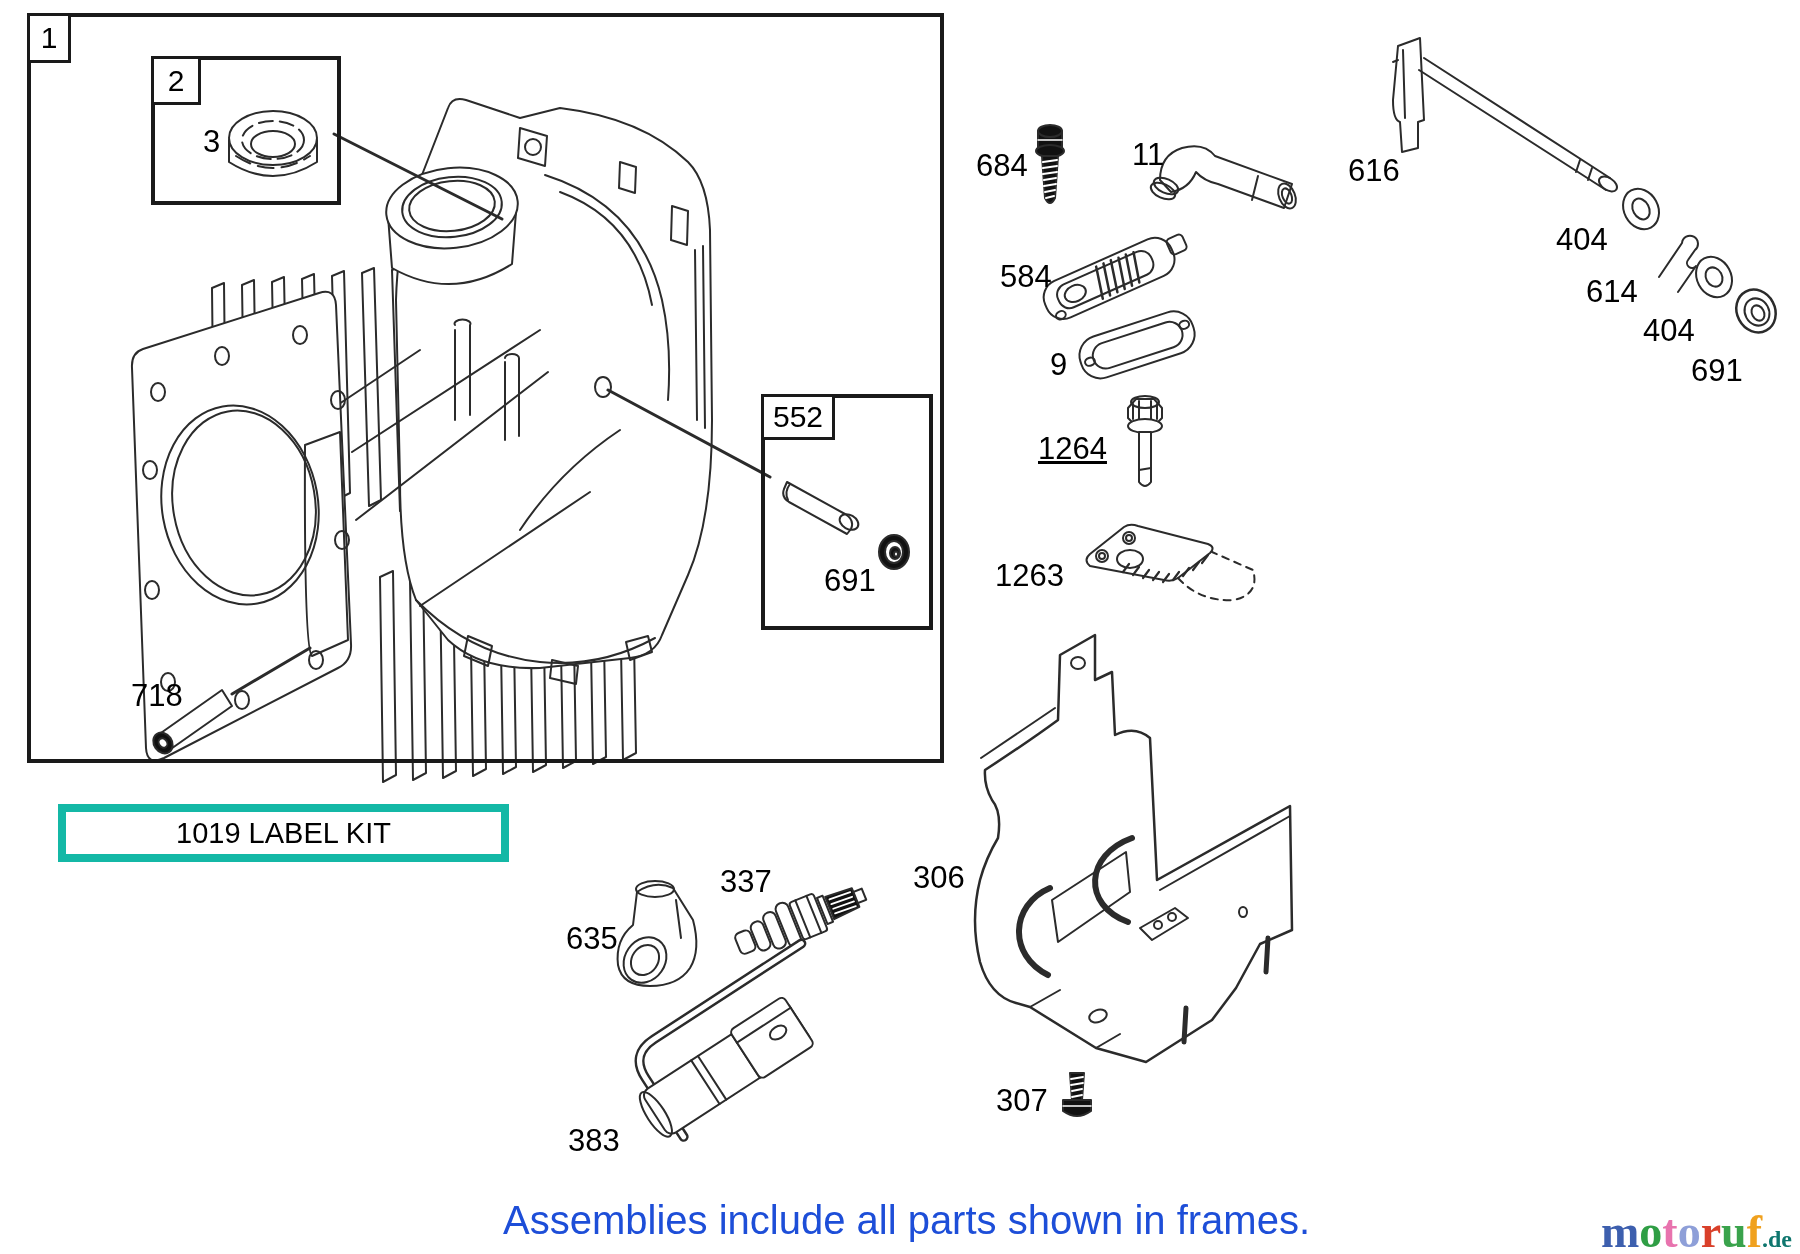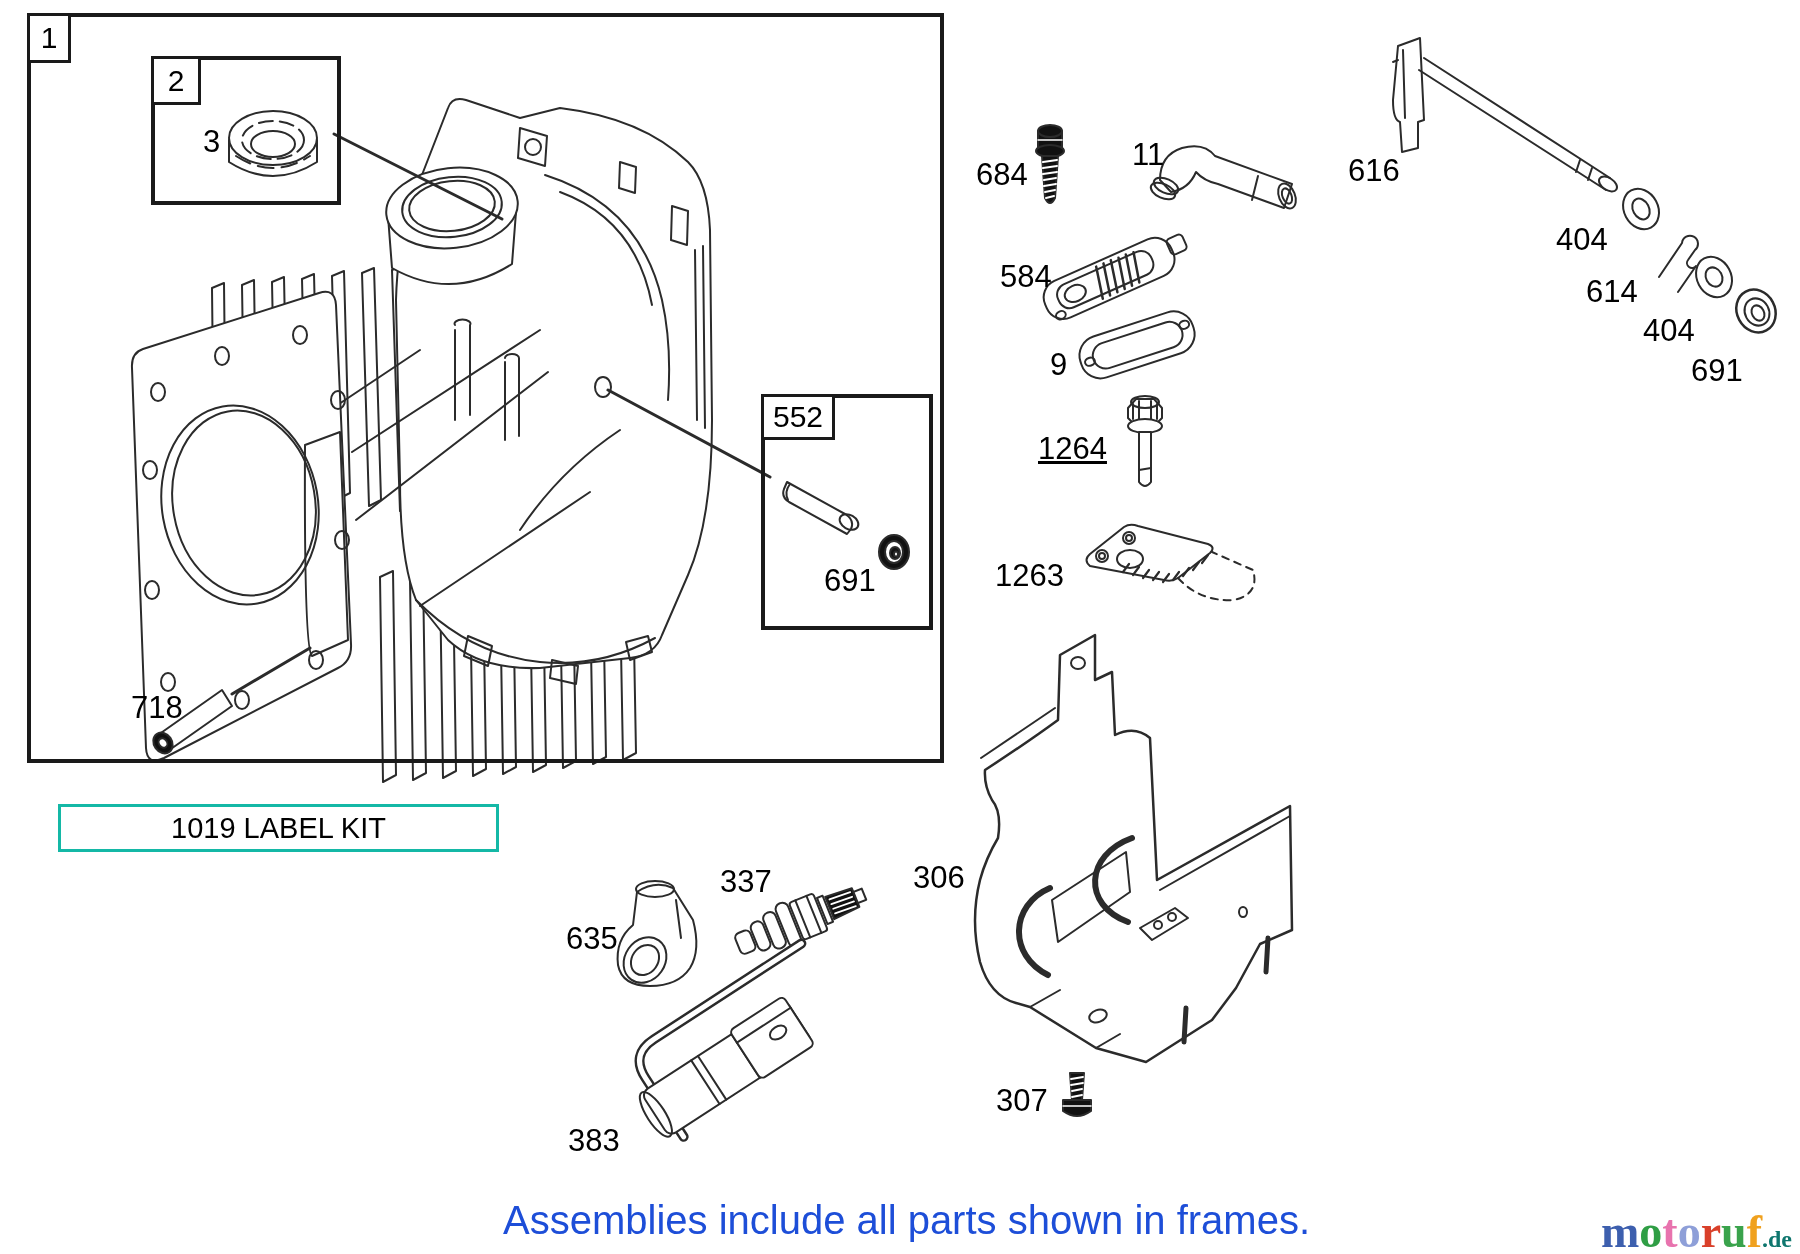--- a/index.html
+++ b/index.html
@@ -5,21 +5,21 @@
   html,body{margin:0;padding:0;background:#ffffff;}
   body{width:1800px;height:1254px;position:relative;overflow:hidden;
        font-family:"Liberation Sans", sans-serif;color:#000;}
   .stage{position:absolute;inset:0;}
   svg.art{position:absolute;left:0;top:0;}
   .frame{position:absolute;border:4px solid #1a1a1a;background:transparent;}
   .tagbox{position:absolute;border:3px solid #1a1a1a;background:#fff;
           display:flex;align-items:center;justify-content:center;
           font-size:30px;color:#000;}
   .plabel{position:absolute;font-size:31px;color:#000;white-space:nowrap;}
-  .kitbox{position:absolute;border:3px solid #14b8a6;display:flex;
+  .kitbox{position:absolute;border:8px solid #14b8a6;display:flex;
           align-items:center;justify-content:center;font-size:29px;}
   .note{position:absolute;font-size:40px;color:#1d4ed8;white-space:nowrap;}
   .logo{position:absolute;font-family:"Liberation Serif", serif;
         font-weight:bold;font-size:46px;white-space:nowrap;text-decoration:none;}
   .logo .suffix{font-size:24px;font-weight:bold;color:#0f766e;}
 </style>
 </head>
 <body>
 
 <div class="stage">
@@ -310,23 +310,23 @@
 <div class="frame" style="left:761px;top:394px;width:164px;height:228px;"></div>
 <div class="tagbox" style="left:761px;top:394px;width:68px;height:40px;">
   <span>552</span>
 </div>
 
 <div class="kitbox" style="left:58px;top:804px;width:435px;height:42px;">
   <span>1019 LABEL KIT</span>
 </div>
 
 <div class="plabel" style="left:203px;top:124px;">3</div>
-<div class="plabel" style="left:131px;top:678px;margin-top:12px;">718</div>
+<div class="plabel" style="left:131px;top:678px;">718</div>
 <div class="plabel" style="left:824px;top:563px;">691</div>
-<div class="plabel" style="left:976px;top:157px;text-align:right;">684</div>
+<div class="plabel" style="left:976px;top:148px;text-align:right;">684</div>
 <div class="plabel" style="left:1132px;top:137px;">11</div>
 <div class="plabel" style="left:1348px;top:153px;">616</div>
 <div class="plabel" style="left:1556px;top:222px;">404</div>
 <div class="plabel" style="left:1586px;top:274px;">614</div>
 <div class="plabel" style="left:1643px;top:313px;">404</div>
 <div class="plabel" style="left:1691px;top:353px;">691</div>
 <div class="plabel" style="left:1000px;top:259px;">584</div>
 <div class="plabel" style="left:1050px;top:347px;">9</div>
 <div class="plabel" style="left:1038px;top:431px;text-decoration:underline;">1264</div>
 <div class="plabel" style="left:995px;top:558px;">1263</div>

